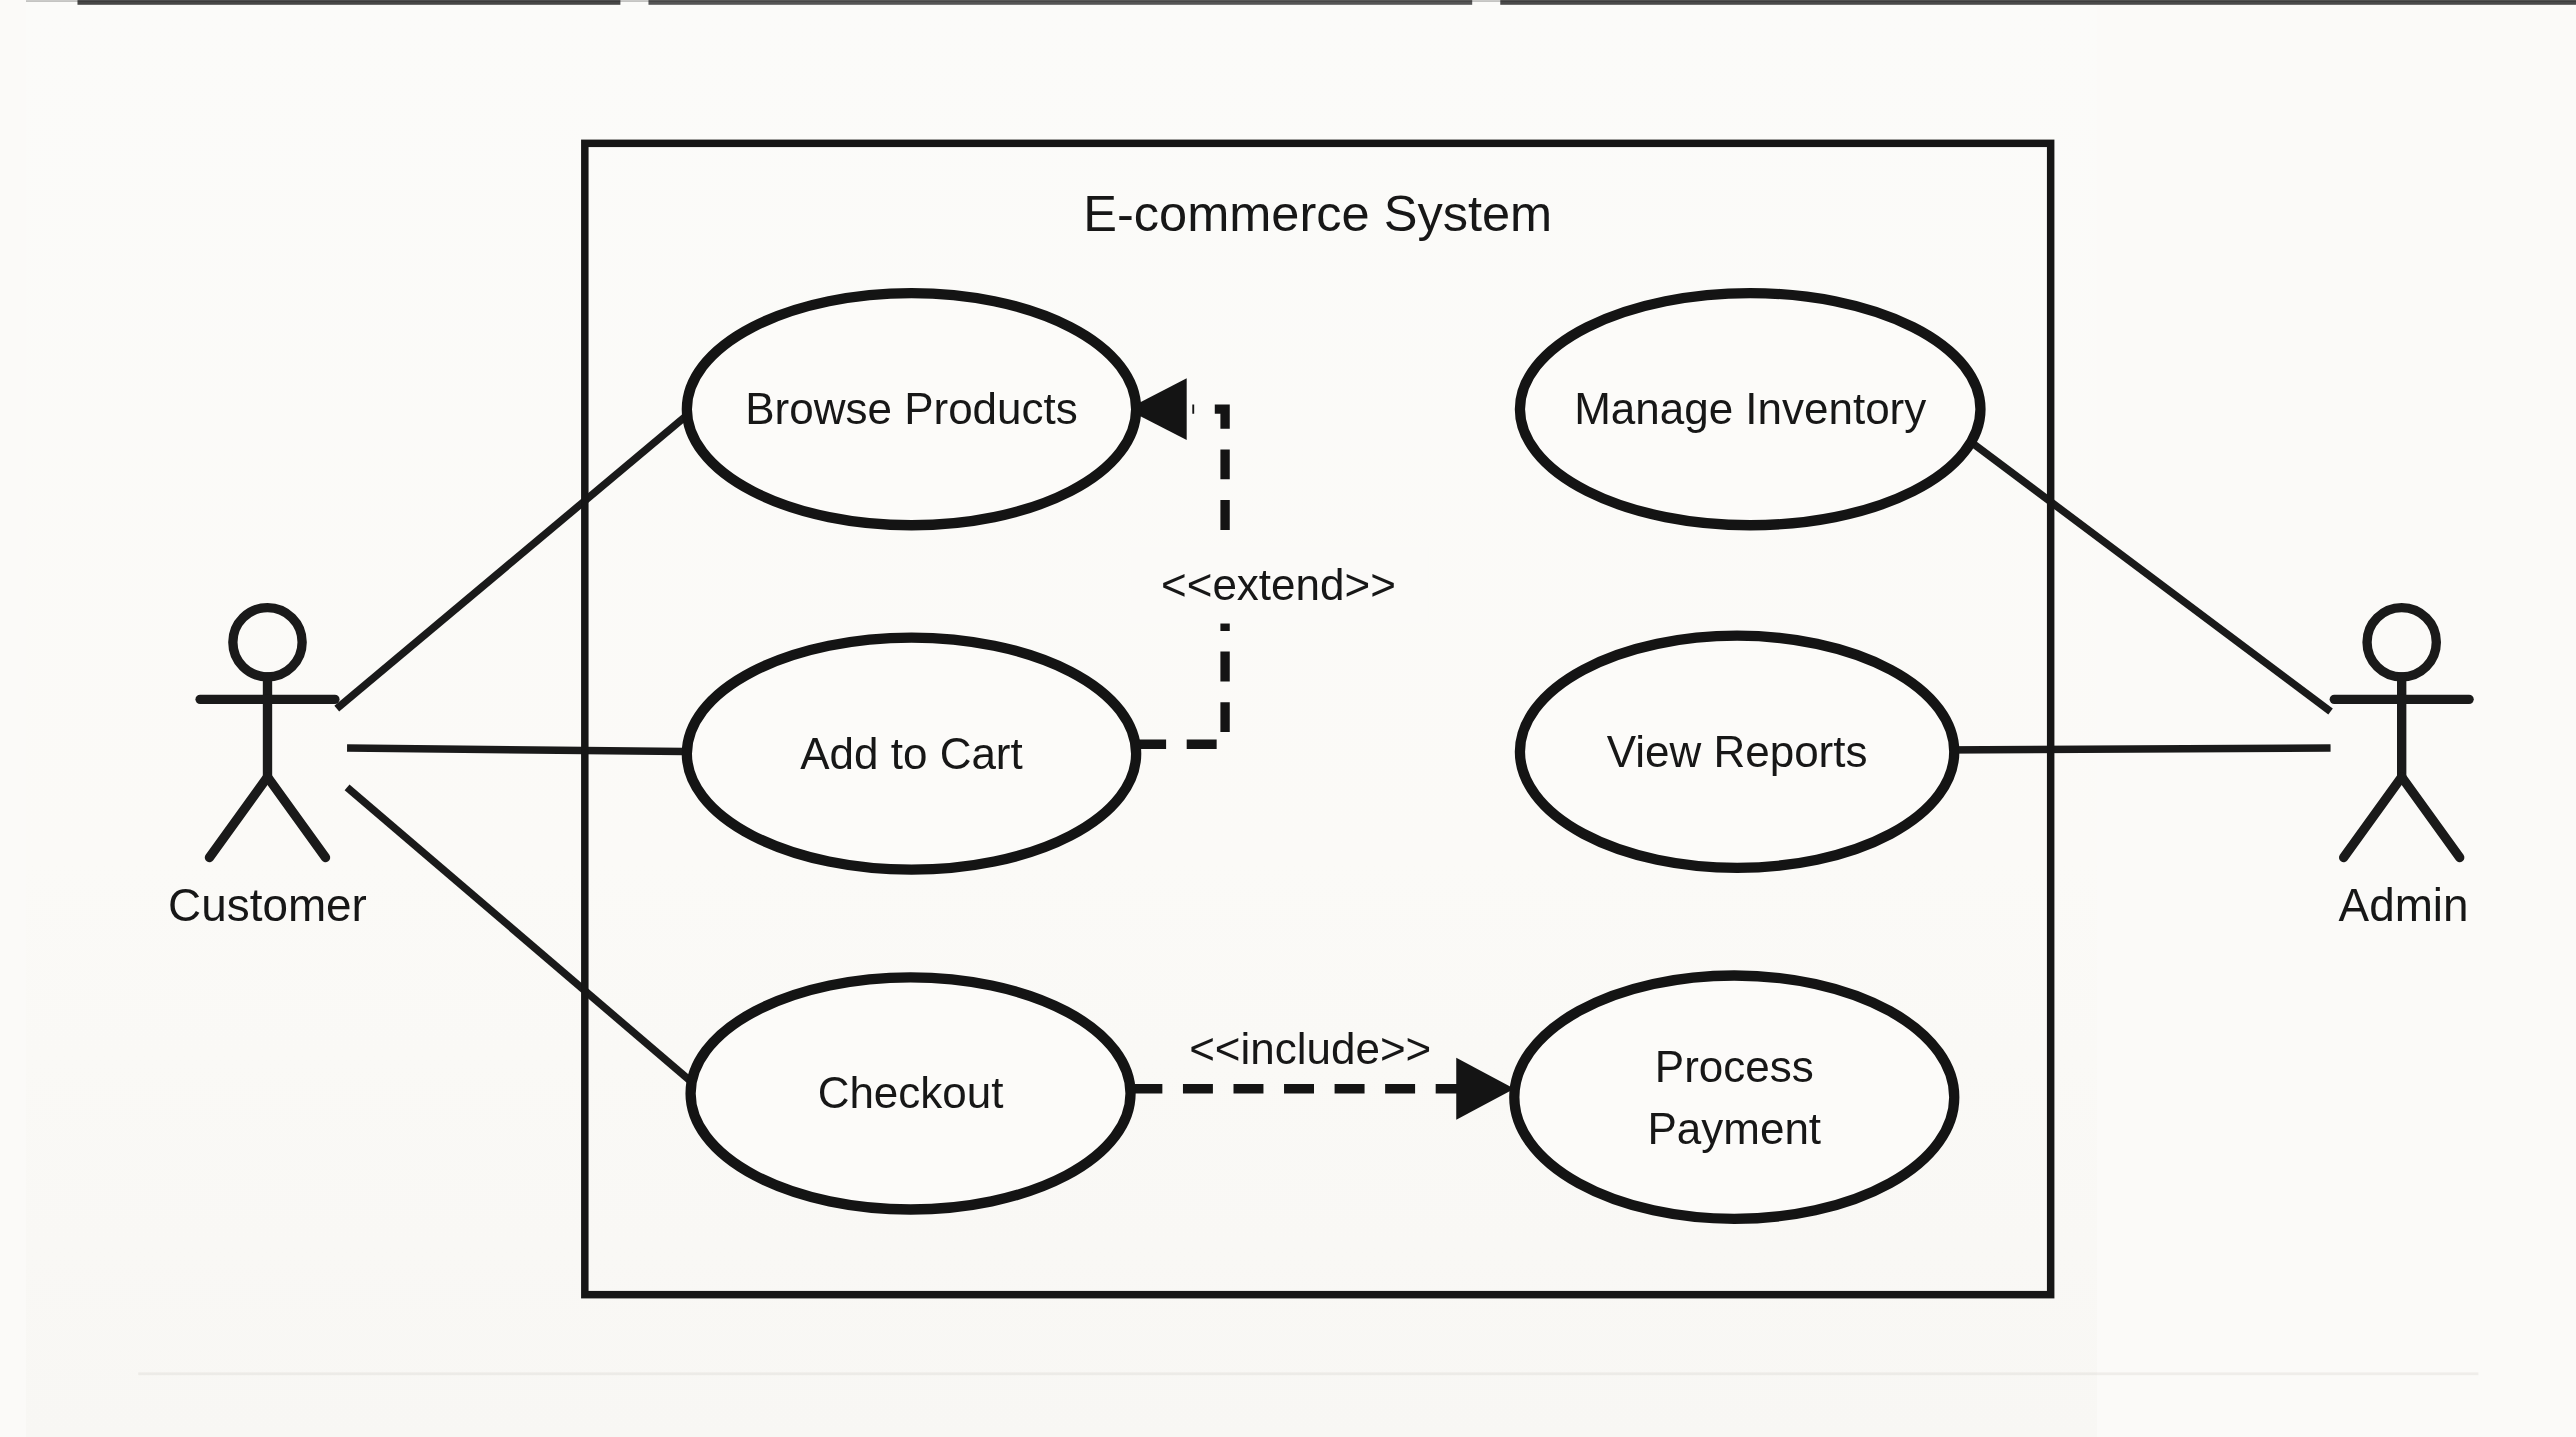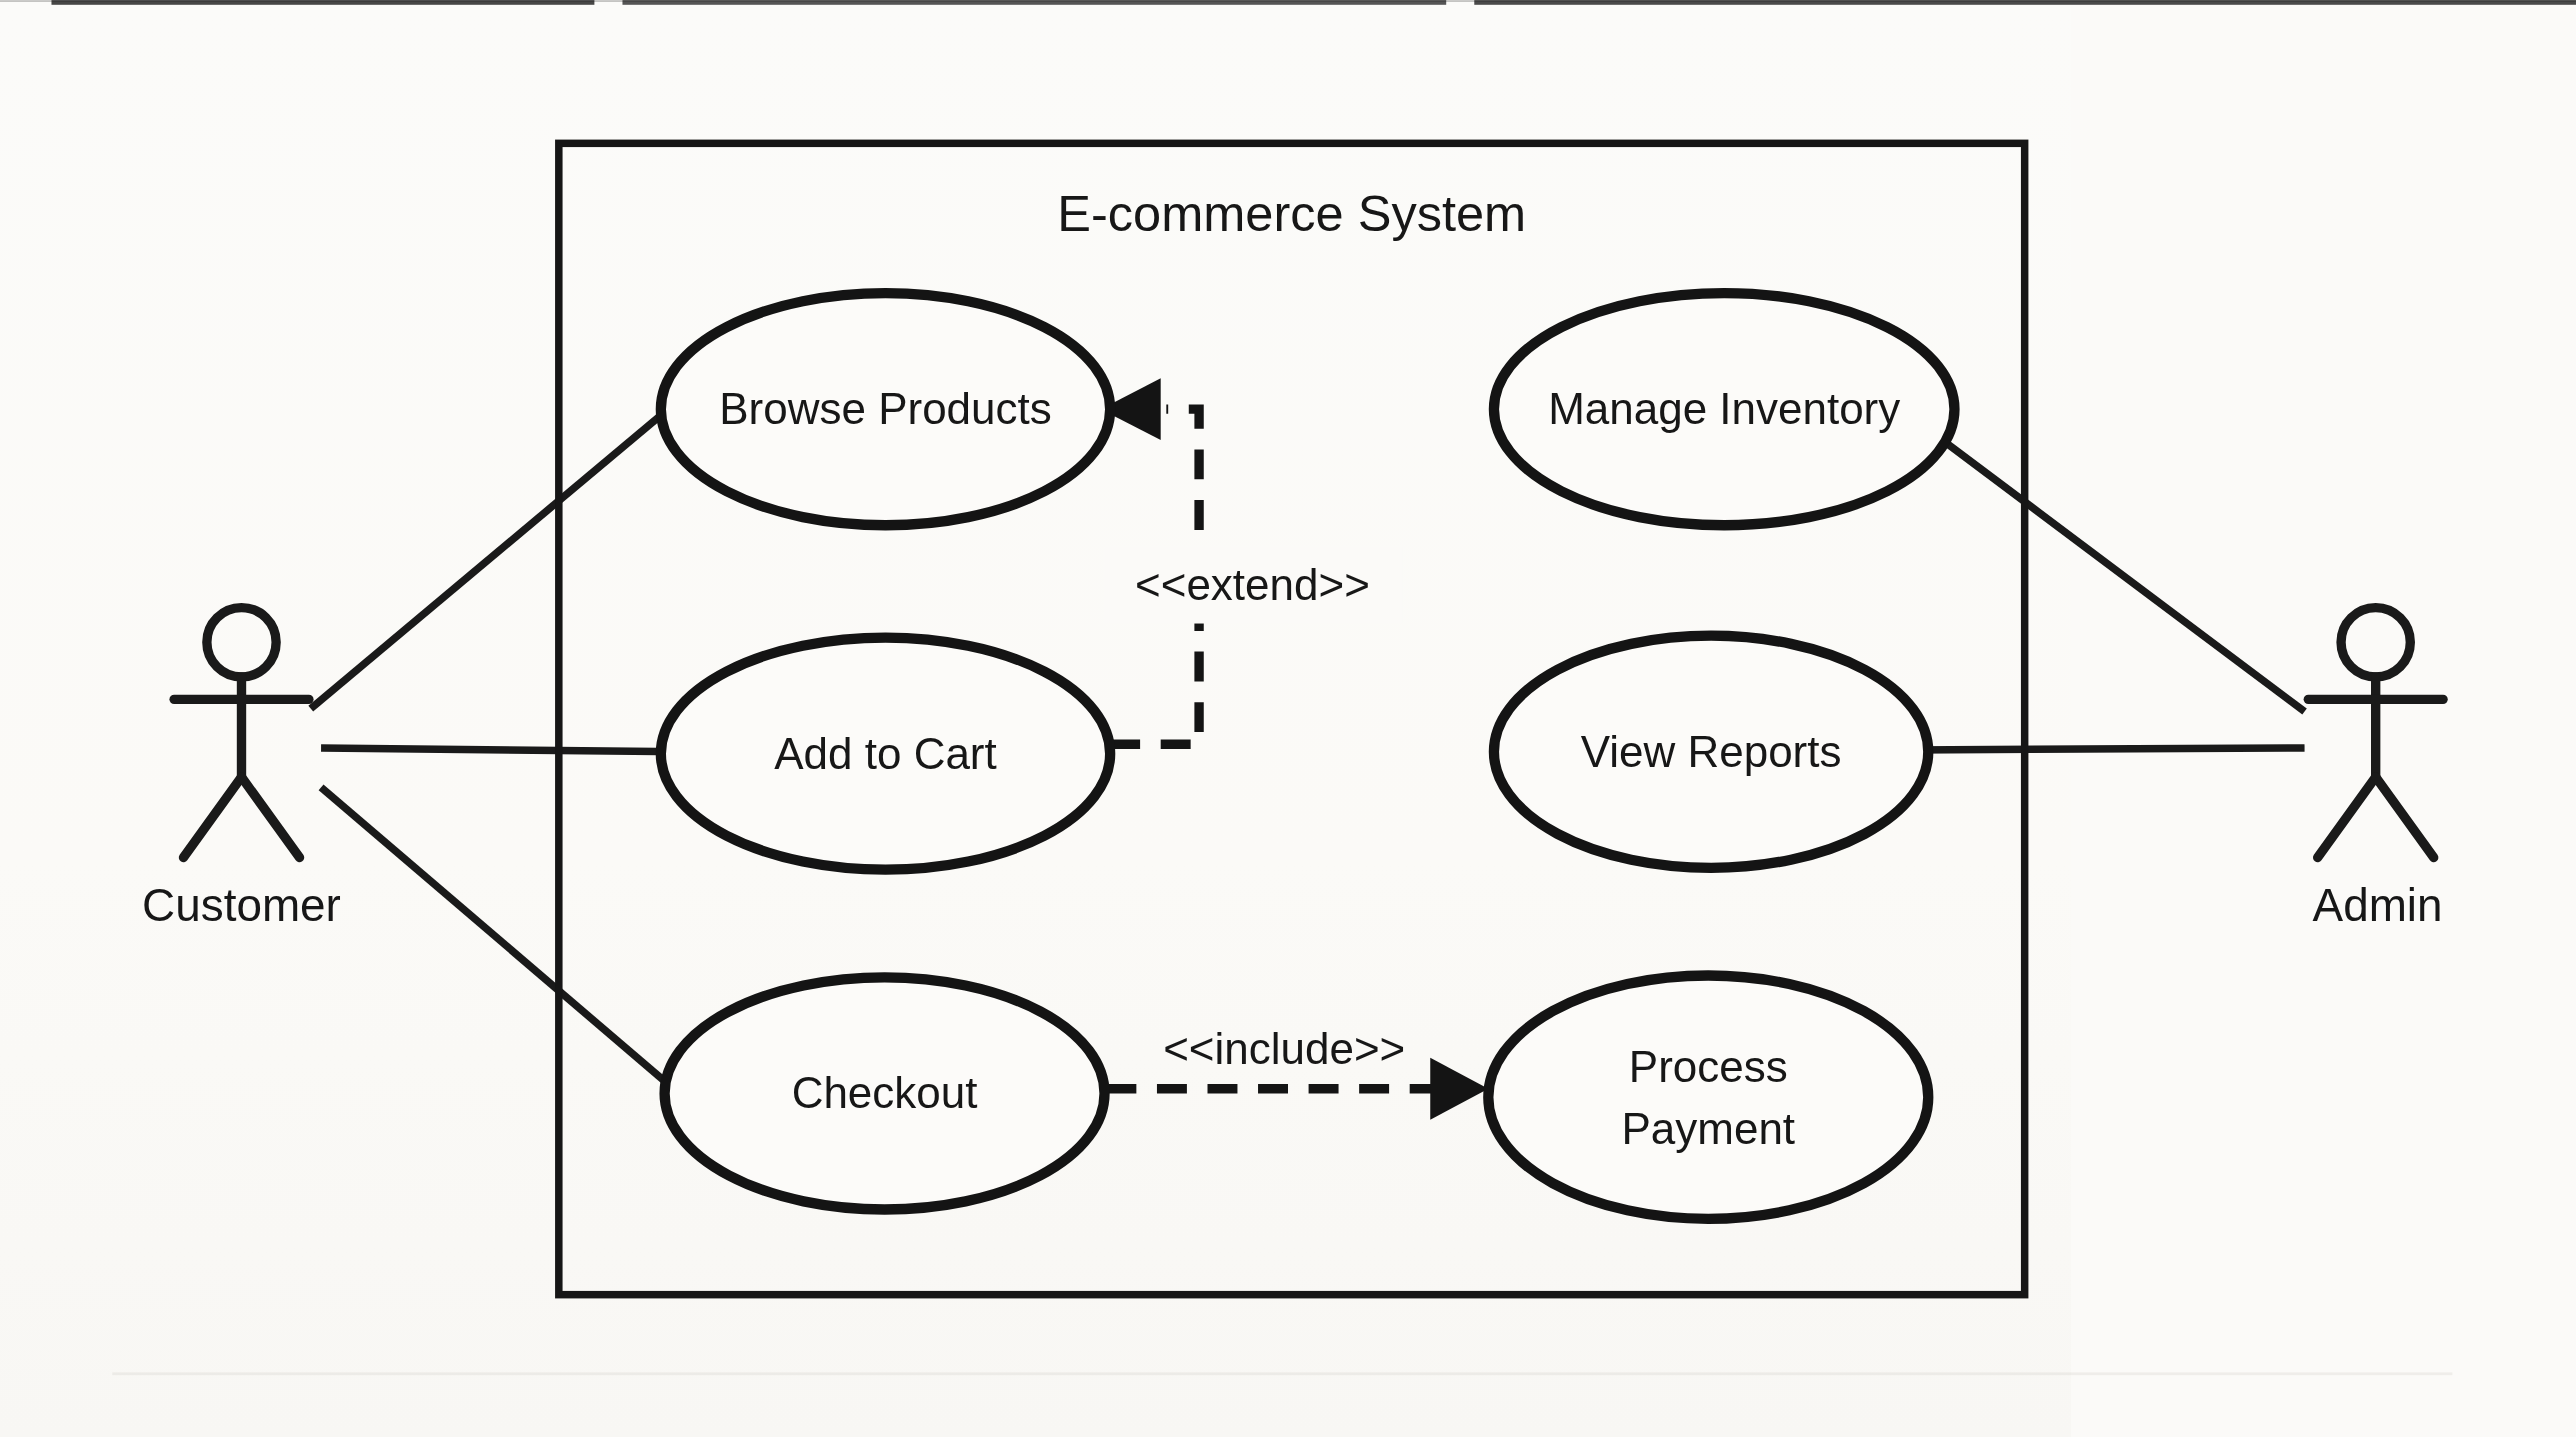--- a/index.html
+++ b/index.html
@@ -9,20 +9,21 @@
     height: 1438px;
     background: #fbfaf8;
     overflow: hidden;
     font-family: "Liberation Sans", sans-serif;
   }
   .canvas-wrap {
     position: relative;
     width: 2071px;
     height: 1438px;
     background: linear-gradient(180deg, #fbfbf9 0%, #fbfaf7 60%, #f8f7f4 100%);
+    margin-left: 26px;
   }
   svg { display: block; }
 
   .solid-line {
     stroke: #1a1a1a;
     stroke-width: 8;
     fill: none;
   }
   .boundary {
     stroke: #161616;

